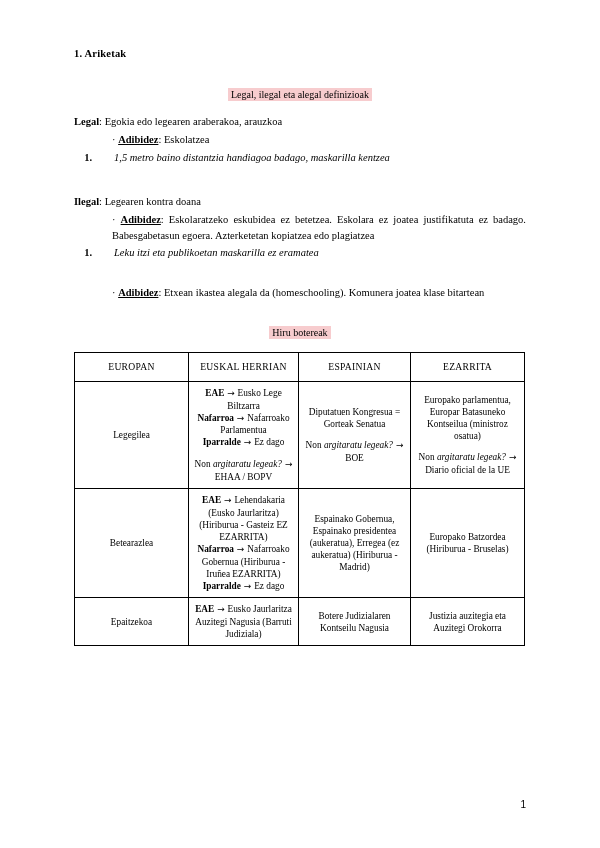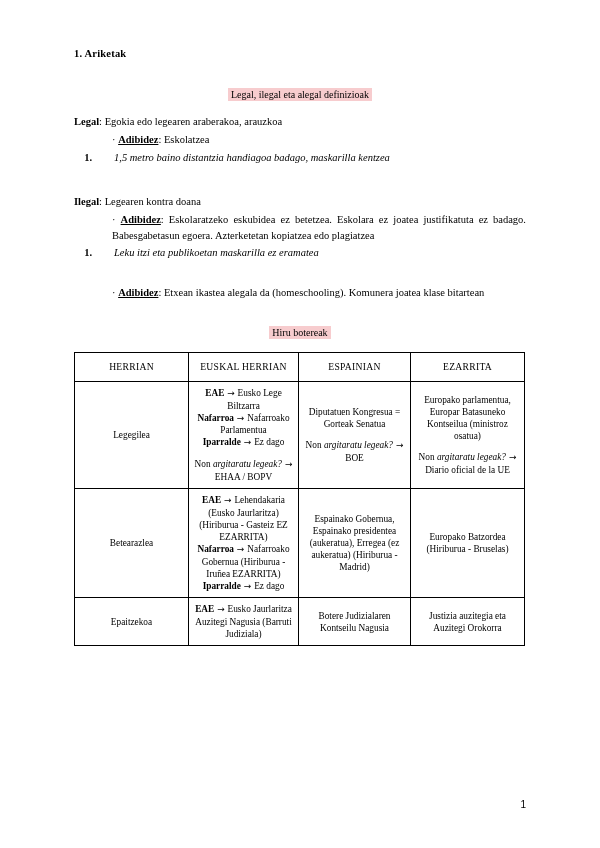--- a/index.html
+++ b/index.html
@@ -164,21 +164,21 @@
 
   <table class="powers">
     <colgroup>
       <col class="c1">
         <col class="c2">
         <col class="c3">
         <col class="c4">
     </colgroup>
     <thead>
       <tr>
-        <th>HERRIAN</th>
+        <th>EUROPAN</th>
         <th>EUSKAL HERRIAN</th>
         <th>ESPAINIAN</th>
         <th>EZARRITA</th>
       </tr>
     </thead>
     <tbody>
       <tr>
         <td>Legegilea</td>
         <td class="cell">
             <div><b>EAE</b><span class="arrow"> → </span>Eusko Lege Biltzarra</div>

